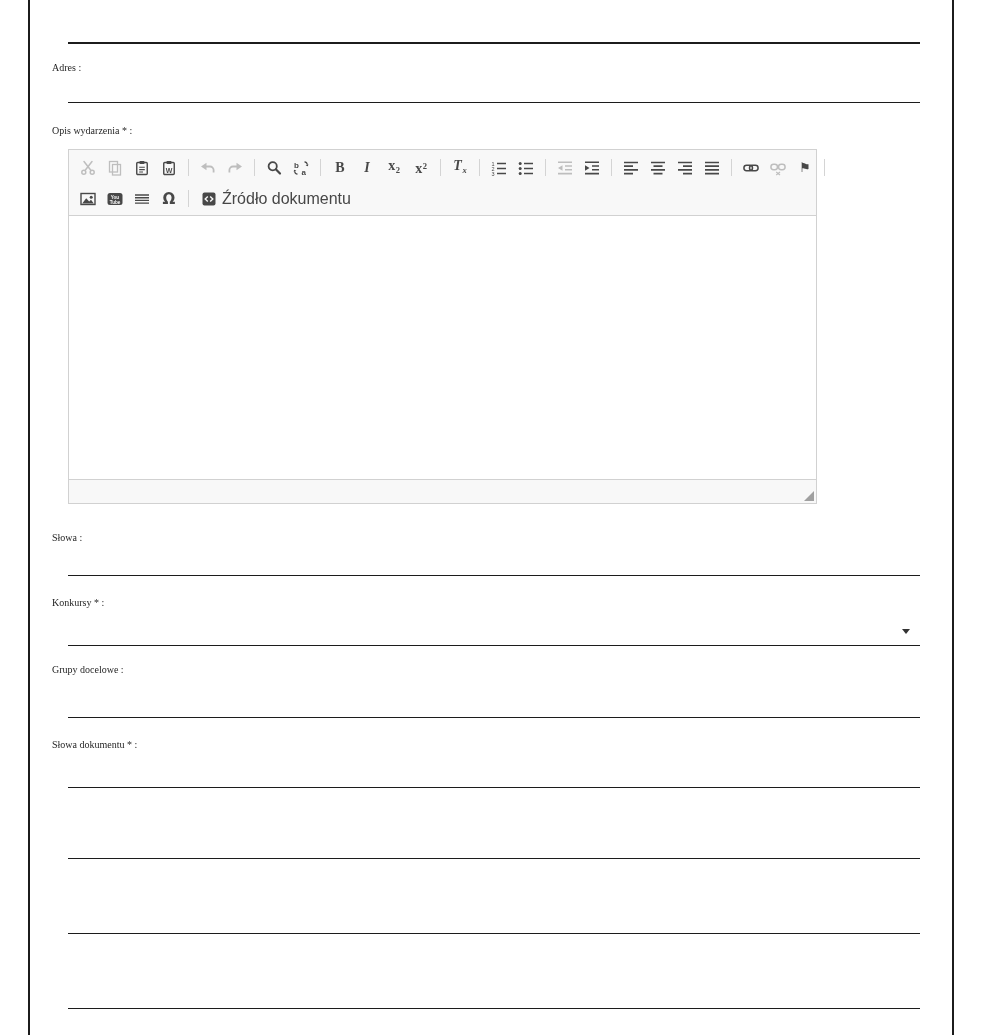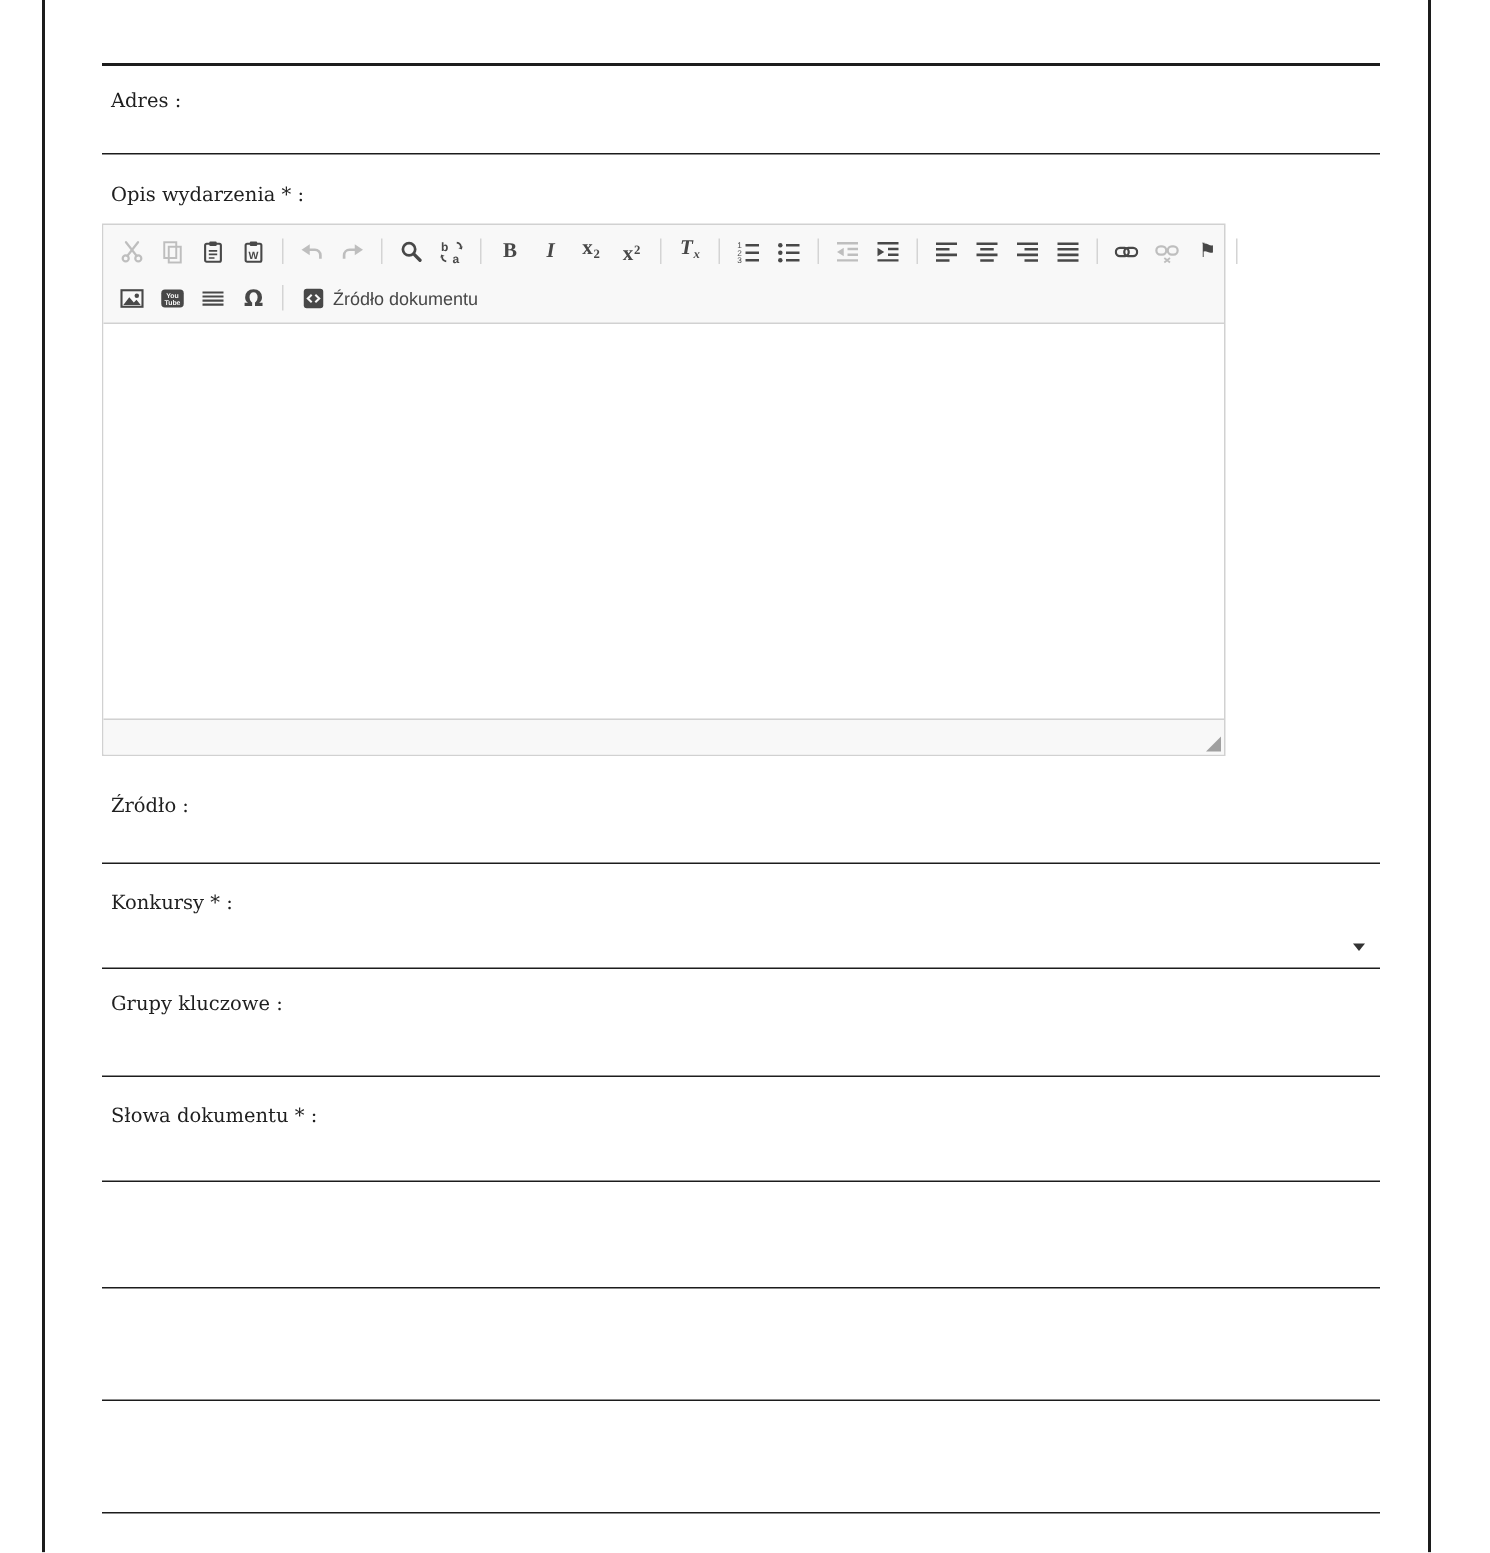--- a/index.html
+++ b/index.html
@@ -2,21 +2,21 @@
 <html style="--underline-color: #1c1c1c; --border-color: #d1d1d1; --toolbar-bg: #f8f8f8; --icon-color: #484848; --label-color: #1f1f1f;"><head>
 <meta charset="utf-8">
 <style>
   html,body{margin:0;padding:0;background:#fff;}
   .page{position:relative;width:993px;height:1035px;background:#fff;overflow:hidden;
         font-family:"DejaVu Serif","Liberation Serif",serif;color:var(--label-color,#1f1f1f);}
   .vline{position:absolute;top:0;bottom:0;width:1.5px;background:var(--underline-color,#1c1c1c);}
   .vline.left{left:28px;}
   .vline.right{left:952px;}
   .hline{position:absolute;left:68px;width:852px;height:1.5px;background:var(--underline-color,#1c1c1c);}
-  .flabel{position:absolute;left:74px;font-size:13px;line-height:19px;white-space:pre;}
+  .flabel{position:absolute;left:52px;font-size:10px;line-height:19px;white-space:pre;font-family:Liberation Serif, serif;}
   .finput{position:absolute;left:68px;width:852px;height:30px;box-sizing:border-box;
           background:transparent;border:none;outline:none;
           border-bottom:1.5px solid var(--underline-color,#1c1c1c);
           font-family:"DejaVu Serif","Liberation Serif",serif;font-size:15px;color:#1f1f1f;border-radius:0;}
   .fselect{position:absolute;left:68px;width:852px;height:30px;box-sizing:border-box;cursor:pointer;
            border-bottom:1.5px solid var(--underline-color,#1c1c1c);}
   .select-value{position:absolute;left:2px;top:6px;font-size:15px;}
   .select-arrow{position:absolute;right:10px;top:13px;width:0;height:0;
                 border-left:4.5px solid transparent;border-right:4.5px solid transparent;
                 border-top:5.5px solid #333;}
@@ -33,21 +33,21 @@
   .cke-btn.dis{opacity:.32;cursor:default;}
   .cke-btn.has-label{padding:0 5px;}
   .ico{width:16px;height:16px;display:block;}
   .glyph{font-family:"Liberation Serif",serif;font-weight:bold;font-size:14px;line-height:16px;}
   .glyph sub{font-size:8.5px;vertical-align:-3px;margin-left:.5px;}
   .glyph sup{font-size:8.5px;vertical-align:4px;margin-left:.5px;}
   .g-italic{font-style:italic;}
   .g-sans{font-family:Liberation Serif, serif;}
   .g-omega{font-family:"DejaVu Sans",sans-serif;font-weight:600;font-size:15px;}
   .g-flag{font-family:"DejaVu Sans",sans-serif;font-weight:normal;font-size:13px;}
-  .cke-btn-label{font-size:12px;color:#474747;margin-left:5px;white-space:nowrap;}
+  .cke-btn-label{font-size:16px;color:#474747;margin-left:5px;white-space:nowrap;}
   .cke-content{flex:1;background:#fff;}
   .cke-footer{flex:none;height:24px;box-sizing:border-box;background:var(--toolbar-bg,#f8f8f8);
               border-top:1px solid var(--border-color,#d1d1d1);position:relative;}
   .resize-handle{position:absolute;right:2px;bottom:2px;width:0;height:0;cursor:se-resize;
                  border-style:solid;border-width:0 0 10px 10px;
                  border-color:transparent transparent #a0a0a0 transparent;}
   .svgdefs{position:absolute;width:0;height:0;overflow:hidden;}
 </style>
 </head>
 <body>
@@ -311,30 +311,30 @@
             <span class="cke-btn-label">Źródło dokumentu</span>
           </a>
         </div>
       </div>
     <div class="cke-content"></div>
     <div class="cke-footer">
       <div class="resize-handle"></div>
     </div>
   </div>
 
-  <div class="flabel" style="top:528px">Źródło :</div>
+  <div class="flabel" style="top:528px">Słowa :</div>
   <input class="finput" style="top: 546px;" value="">
 
   <div class="flabel" style="top:593px">Konkursy * :</div>
   <div class="fselect" style="top:616px">
     <span class="select-value"></span>
     <span class="select-arrow"></span>
   </div>
 
-  <div class="flabel" style="top:660px">Grupy kluczowe :</div>
+  <div class="flabel" style="top:660px">Grupy docelowe :</div>
   <input class="finput" style="top: 688px;" value="">
 
   <div class="flabel" style="top:735px">Słowa dokumentu * :</div>
   <input class="finput" style="top: 758px;" value="">
 
   <input class="finput" style="top: 829px;" value="">
 
   <input class="finput" style="top: 904px;" value="">
 
   <input class="finput" style="top: 979px;" value="">

